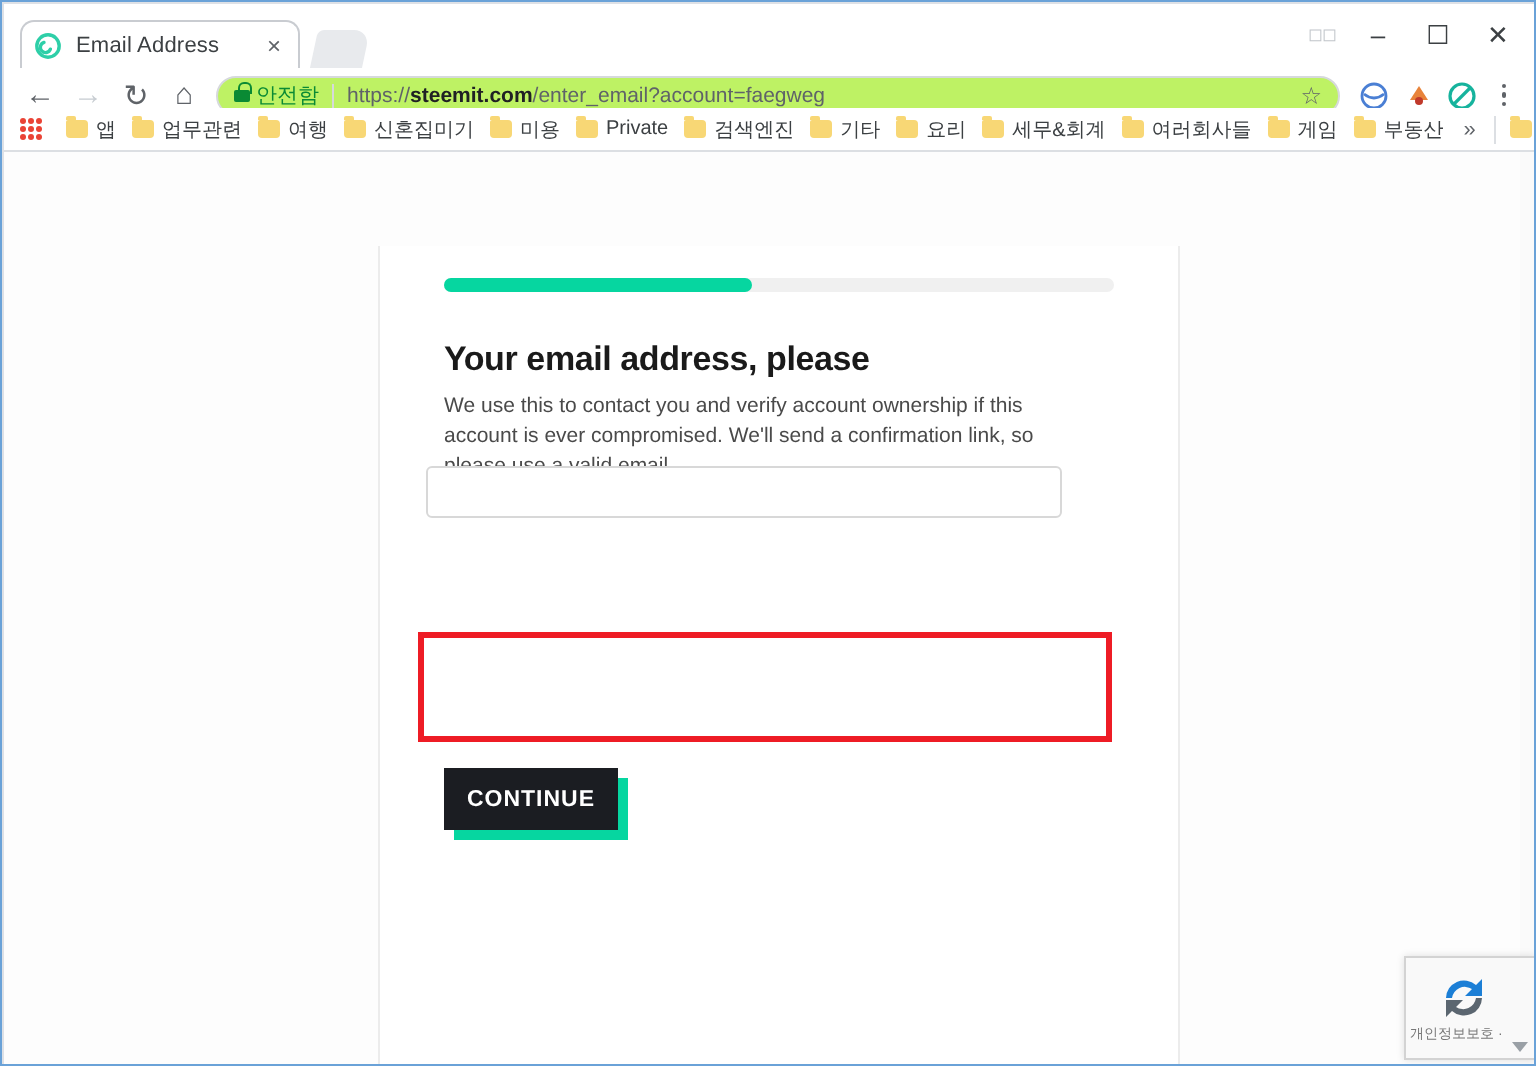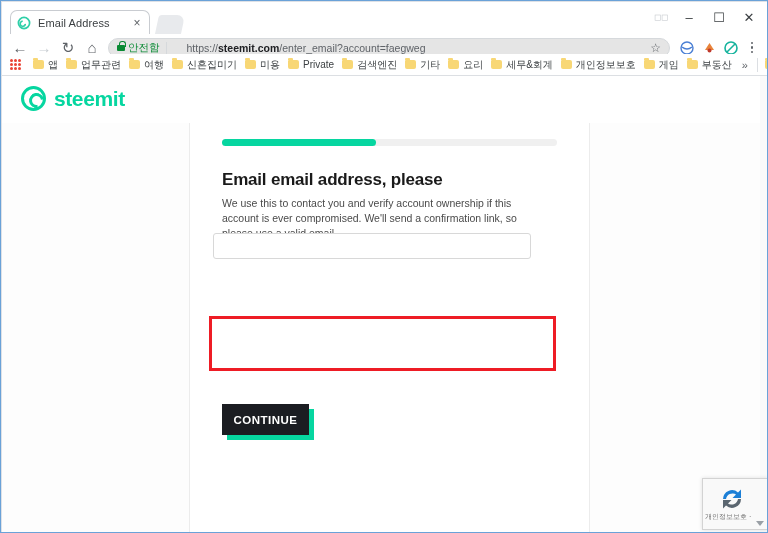--- a/index.html
+++ b/index.html
@@ -94,21 +94,21 @@
     display: flex; align-items: center; justify-content: center;
     font-size: 15px; color: #5f6368;
     cursor: pointer;
     flex: 0 0 24px;
   }
   .navbtn.dim { color: #c8cdd2; }
   .omnibox {
     flex: 1 1 auto;
     height: 20px;
     margin: 0 6px 0 4px;
-    background: #e5e5e5;
+    background: #bef264;
     border: 1px solid #d6d9dc;
     border-radius: 10px;
     display: flex; align-items: center;
     padding: 0 8px;
     overflow: hidden;
   }
   .lock {
     width: 8px; height: 6px;
     background: #0a8a34;
     border-radius: 1px;
@@ -131,21 +131,20 @@
   }
   .omni-sep {
     width: 1px; height: 12px;
     background: #d6d9dc;
     margin-right: 7px;
   }
   .url {
     font-size: 10.5px; color: #5f6368;
     white-space: nowrap; overflow: hidden;
     flex: 1 1 auto;
-    margin-left: 13px;
   }
   .url b { color: #202124; font-weight: 700; }
   .star {
     font-size: 12px; color: #5f6368;
     flex: 0 0 auto; margin-left: 4px; cursor: pointer;
   }
   .ext {
     width: 22px; height: 22px; flex: 0 0 22px;
     display: flex; align-items: center; justify-content: center;
     cursor: pointer;
@@ -300,21 +299,21 @@
     display: block;
   }
   .redbox {
     position: absolute; left: 207px; top: 240px;
     width: 347px; height: 55px;
     border: 3px solid #ee1c25;
     pointer-events: none;
   }
   .continue-wrap {
     position: absolute; left: 220px; top: 308px;
-    width: 92px; height: 34px; margin-top: 20px;
+    width: 92px; height: 34px;
   }
   .continue-shadow {
     position: absolute; left: 5px; top: 5px;
     width: 87px; height: 31px;
     background: #06d6a0;
   }
   .continue-btn {
     position: absolute; left: 0; top: 0;
     width: 87px; height: 31px;
     background: #1b1d22;
@@ -466,51 +465,45 @@
     <div class="bm">
         <span class="bm-folder"></span>
         <span class="bm-label">요리</span>
       </div>
     <div class="bm">
         <span class="bm-folder"></span>
         <span class="bm-label">세무&amp;회계</span>
       </div>
     <div class="bm">
         <span class="bm-folder"></span>
-        <span class="bm-label">개인정보보호</span>
+        <span class="bm-label">여러회사들</span>
       </div>
     <div class="bm">
         <span class="bm-folder"></span>
         <span class="bm-label">게임</span>
       </div>
     <div class="bm">
         <span class="bm-folder"></span>
         <span class="bm-label">부동산</span>
       </div>
     <div class="bm-overflow">»</div>
     <div class="bm-sep"></div>
     <div class="bm">
         <span class="bm-folder"></span>
       </div>
   </div>
 
   <div class="viewport">
 
-    <div class="site-header">
-      <div class="logo">
-        <span class="logo-mark"></span>
-        <span class="logo-text">steemit</span>
-      </div>
-    </div>
 
     <div class="content-panel">
       <div class="progress-track">
         <div class="progress-fill" id="progress-fill" style="width: 46%; background: rgb(6, 214, 160);"></div>
       </div>
-      <h1 class="headline">Email email address, please</h1>
+      <h1 class="headline">Your email address, please</h1>
       <p class="blurb">We use this to contact you and verify account ownership if this account is ever compromised. We'll send a confirmation link, so please use a valid email.</p>
       <div class="field-group">
         <input class="email-input" type="email" placeholder="" style="">
       </div>
     </div>
 
     <div class="redbox"></div>
 
     <div class="continue-wrap">
       <div class="continue-shadow"></div>

